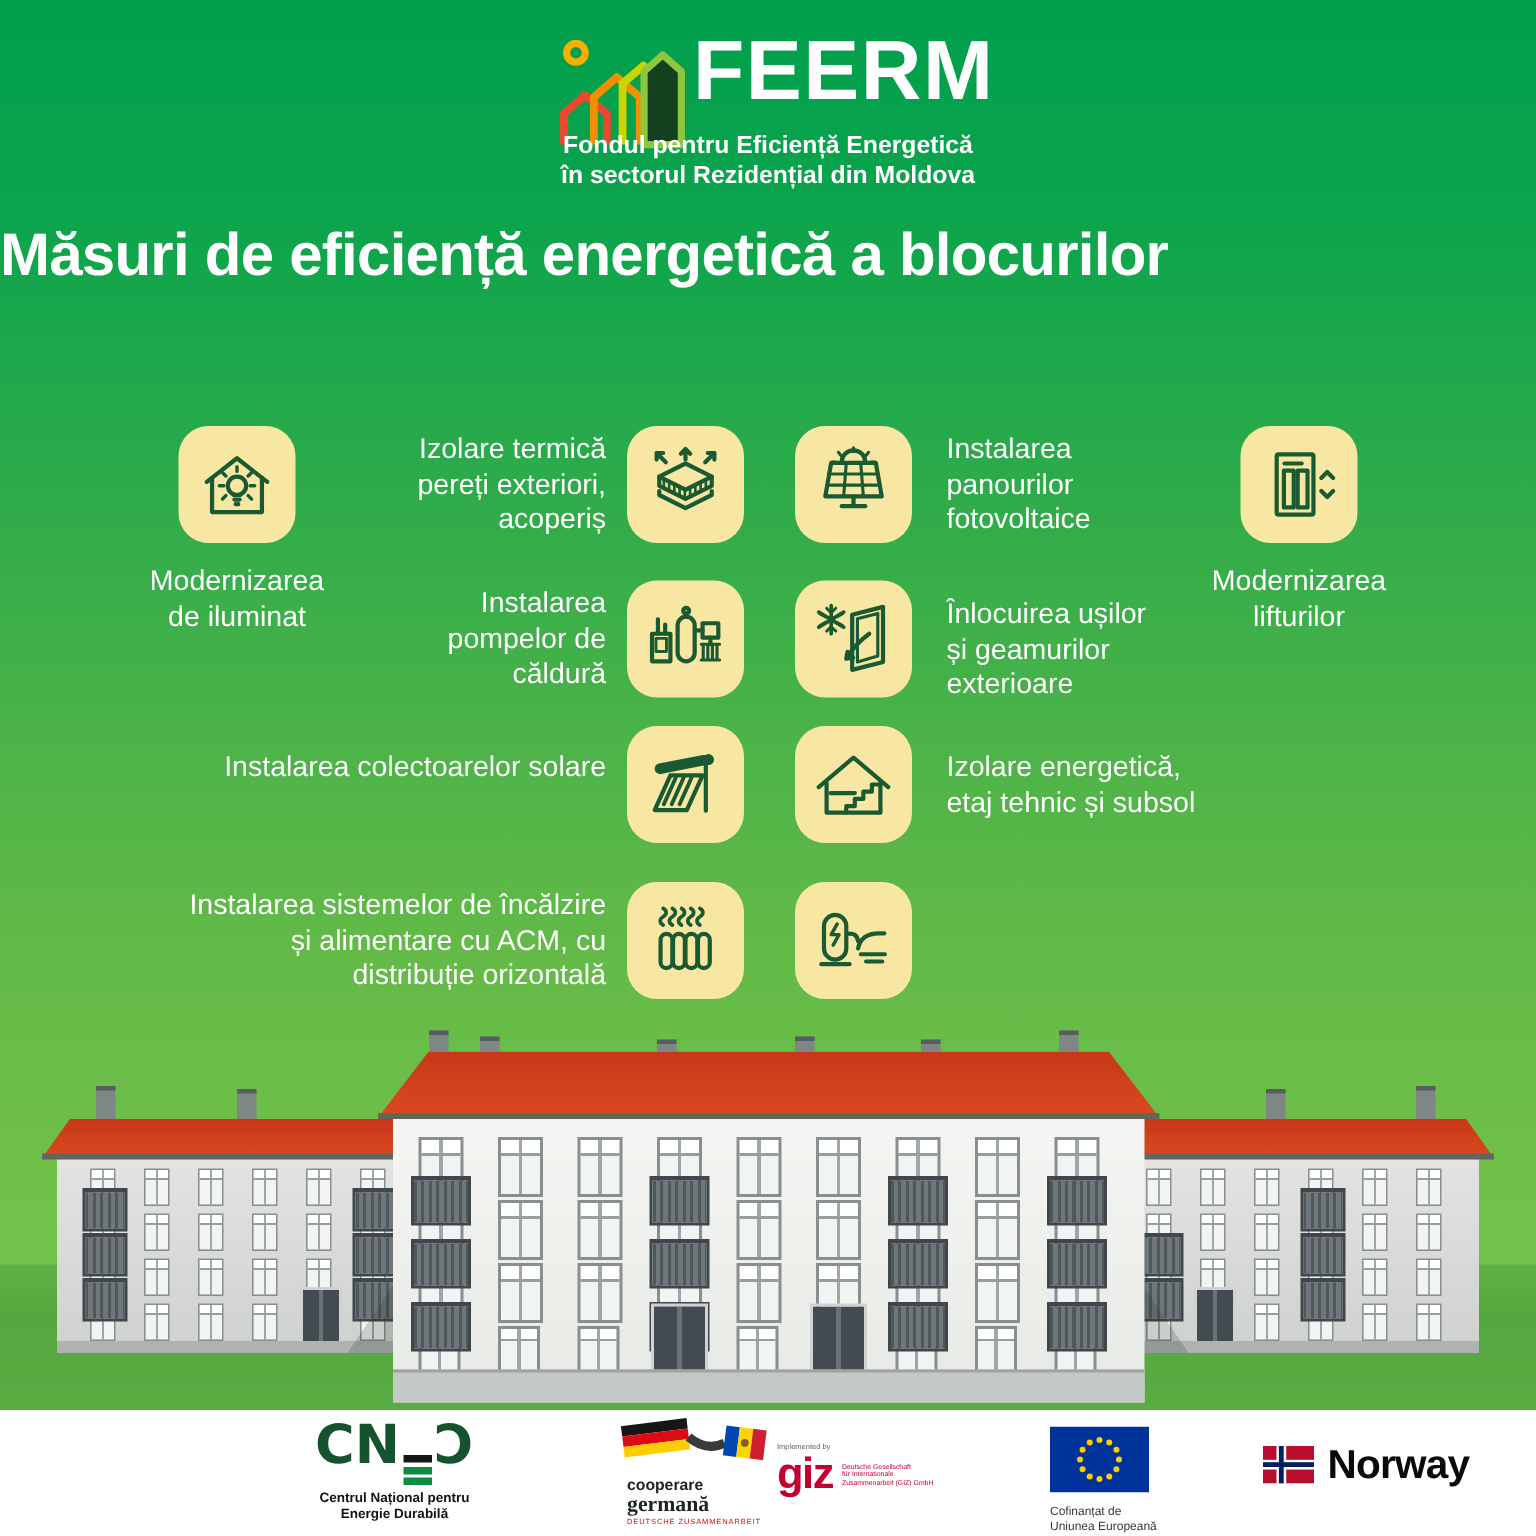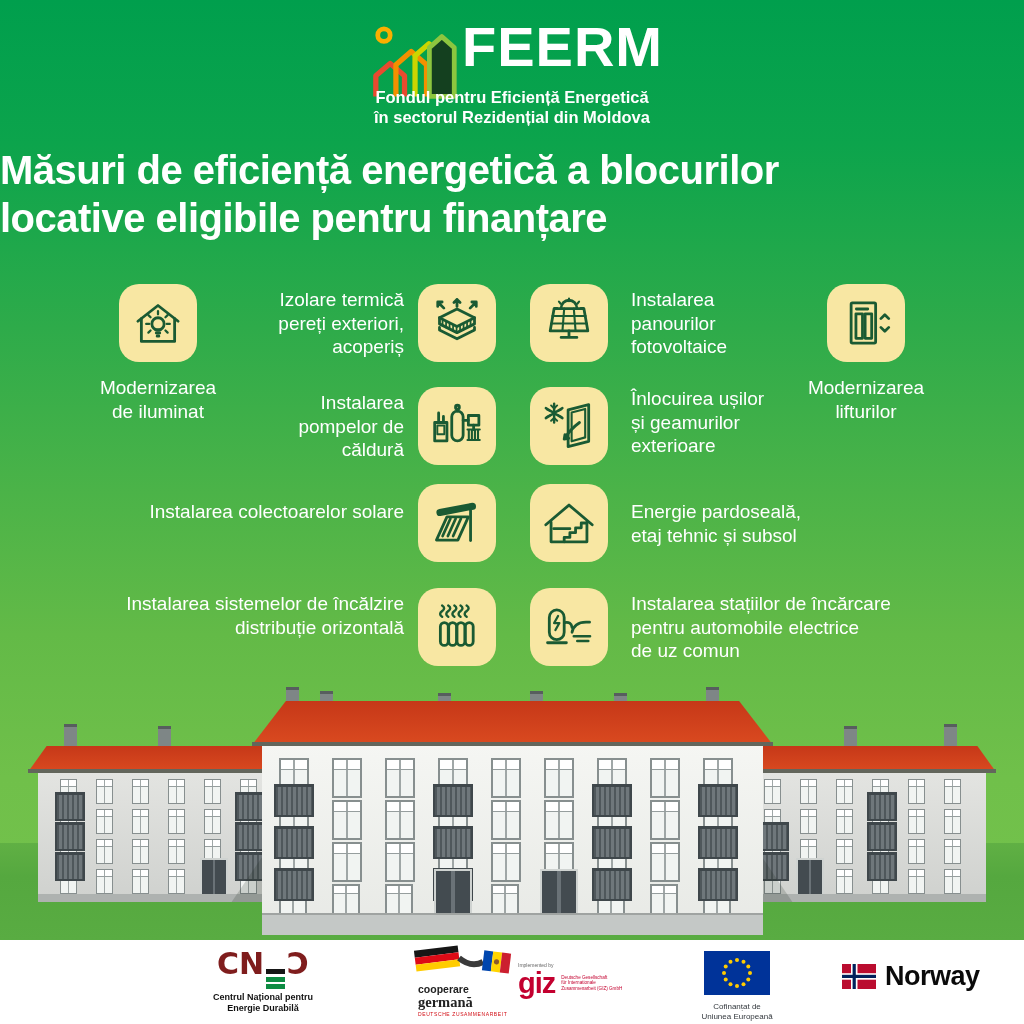--- a/index.html
+++ b/index.html
@@ -54,37 +54,37 @@
   .shade{position:absolute;inset:0;z-index:4;background:rgba(25,40,25,.18);}
   #bldg-left .shade{clip-path:polygon(80% 0,100% 0,100% 100%,55% 100%);}
   #bldg-right .shade{clip-path:polygon(0 0,20% 0,45% 100%,0 100%);}
   
   .footer{position:absolute;left:0;top:940px;width:1024px;height:84px;background:#fff;z-index:5;}
   .fgrp{position:absolute;}
   .f-gov{left:53px;top:6px;width:134px;text-align:center;}
   .gov-cap{font-family:"Liberation Serif",serif;font-size:7.5px;line-height:8.5px;color:#4A5890;letter-spacing:.4px;margin-top:2px;}
   .gov-cap span{display:block;}
   .f-cned{left:193px;top:9px;width:140px;text-align:center;}
-  .cned-word{font-family:"DejaVu Sans",sans-serif;font-weight:bold;font-size:30px;line-height:30px;color:#7f1d1d;}
+  .cned-word{font-family:"DejaVu Sans",sans-serif;font-weight:bold;font-size:36px;line-height:30px;color:#14532d;}
   .cned-e{display:inline-flex;flex-direction:column;justify-content:space-between;width:19px;height:20px;margin:0 2px;}
   .cned-e i{display:block;height:5px;background:#0E8C43;}
   .cned-e i:first-child{background:#161616;}
   .cned-cap{font-size:9px;line-height:11px;font-weight:bold;color:#121212;margin-top:3px;}
   .cned-cap span{display:block;}
   .f-coop{left:400px;top:4px;width:132px;text-align:center;}
   .coop-l1{font-size:10.5px;font-weight:bold;color:#222;line-height:11px;text-align:left;margin-left:18px;}
   .coop-l2{font-family:"Liberation Serif",serif;font-size:14.5px;font-weight:bold;color:#222;line-height:14px;text-align:left;margin-left:18px;}
   .coop-l3{font-size:5px;color:#D10A11;letter-spacing:.6px;text-align:left;margin-left:18px;margin-top:2px;}
   .f-giz{left:518px;top:22px;}
   .giz-impl{font-size:5px;color:#666;margin-bottom:3px;}
   .giz-row{display:flex;align-items:center;}
   .giz-name{font-weight:bold;font-size:29px;line-height:24px;color:#C3002F;letter-spacing:-1px;}
   .giz-desc{font-size:4.6px;line-height:5.6px;color:#C3002F;margin-left:6px;}
   .giz-desc span{display:block;}
-  .f-eu{left:700px;top:11px;width:74px;text-align:center;}
+  .f-eu{left:700px;top:11px;width:74px;}
   .eu-cap{font-size:8px;line-height:9.5px;color:#33383D;margin-top:3px;}
   .eu-cap span{display:block;}
   .f-norway{left:842px;top:21px;display:flex;align-items:center;gap:9px;}
   .norway-name{font-weight:bold;font-size:27px;color:#0A0A0A;letter-spacing:-0.5px;}
 </style>
 </head>
 <body>
 
 <div class="stage">
   <div class="lawn"></div>
@@ -96,21 +96,20 @@
     <path d="M45 79 V36.5 L59.5 24 L74 36.5 V79" fill="none" stroke="#CCD500" stroke-width="5.5" stroke-linejoin="round"></path>
     <path d="M60 79 V28 L73 16.5 L86 28 V79 Z" fill="#14401F" stroke="#8DC63F" stroke-width="5" stroke-linejoin="round"></path>
   </svg>
   <div class="feerm">FEERM</div>
   <div class="logo-sub">
     <span>Fondul pentru Eficiență Energetică</span>
     <span>în sectorul Rezidențial din Moldova</span>
   </div>
   <h1 class="title">
     <span>Măsuri de eficiență energetică a blocurilor</span>
-    <span>locative eligibile pentru finanțare</span>
   </h1>
 
   <div class="tile" style="left:119px;top:284px">
     <svg class="ic" viewBox="0 0 64 64">
       <path d="M9 30 L32 12 L55 30"></path>
         <path d="M13 27 V53 H51 V27"></path>
       <circle cx="32" cy="33" r="7"></circle>
       <path d="M29.5 40 h5 M30 43.5 h4 M31 47 h2"></path>
       <path stroke-width="2.6" d="M32 22 v-3.5 M23.5 25.5 l-2.5 -2.5 M40.5 25.5 l2.5 -2.5 M22 33 h-3.5 M42 33 h3.5 M23.5 40.5 l-2.5 2.5 M40.5 40.5 l2.5 2.5"></path>
     </svg>
@@ -219,40 +218,36 @@
   </div>
   <div class="mlabel ctr" style="left:766px;top:376px;width:200px">
     <span>Modernizarea</span>
     <span>lifturilor</span>
   </div>
   <div class="mlabel ra" style="right:620px;top:391px">
     <span>Instalarea</span>
     <span>pompelor de</span>
     <span>căldură</span>
   </div>
-  <div class="mlabel" style="left:631px;top:387px">
+  <div class="mlabel" style="left:631px;top:398px">
     <span>Înlocuirea ușilor</span>
     <span>și geamurilor</span>
     <span>exterioare</span>
   </div>
   <div class="mlabel ra" style="right:620px;top:500px">
     <span>Instalarea colectoarelor solare</span>
   </div>
   <div class="mlabel" style="left:631px;top:500px">
-    <span>Energie pardoseală,</span>
+    <span>Izolare energetică,</span>
     <span>etaj tehnic și subsol</span>
   </div>
   <div class="mlabel ra" style="right:620px;top:592px">
     <span>Instalarea sistemelor de încălzire</span>
+    <span>și alimentare cu ACM, cu</span>
     <span>distribuție orizontală</span>
-  </div>
-  <div class="mlabel" style="left:631px;top:592px">
-    <span>Instalarea stațiilor de încărcare</span>
-    <span>pentru automobile electrice</span>
-    <span>de uz comun</span>
   </div>
 
   <div class="illustration">
     <div id="bldg-left" class="bldg">
       <div class="roof"></div>
       <div class="eave"></div>
       <div class="chimney" style="left:26px;top:-48px;height:22px"></div>
       <div class="chimney" style="left:120px;top:-46px;height:20px"></div>
       <div class="chimney" style="left:270px;top:-48px;height:22px"></div>
       <div class="shade"></div>

